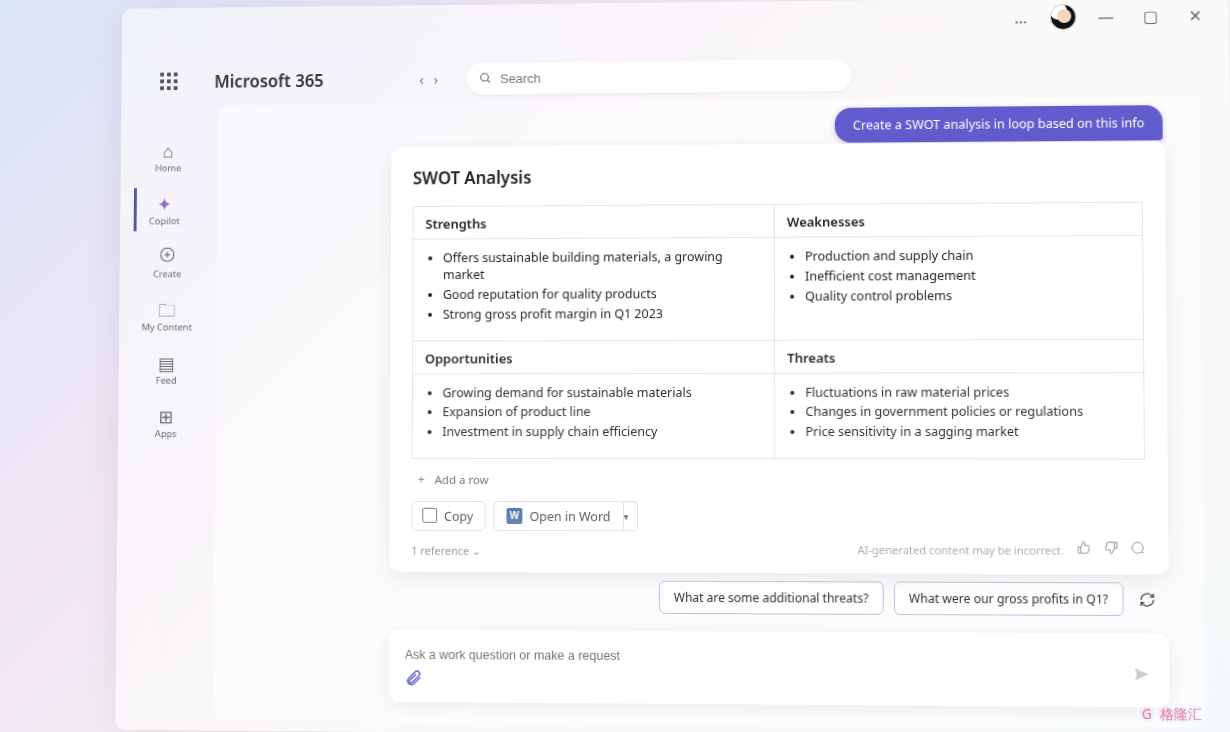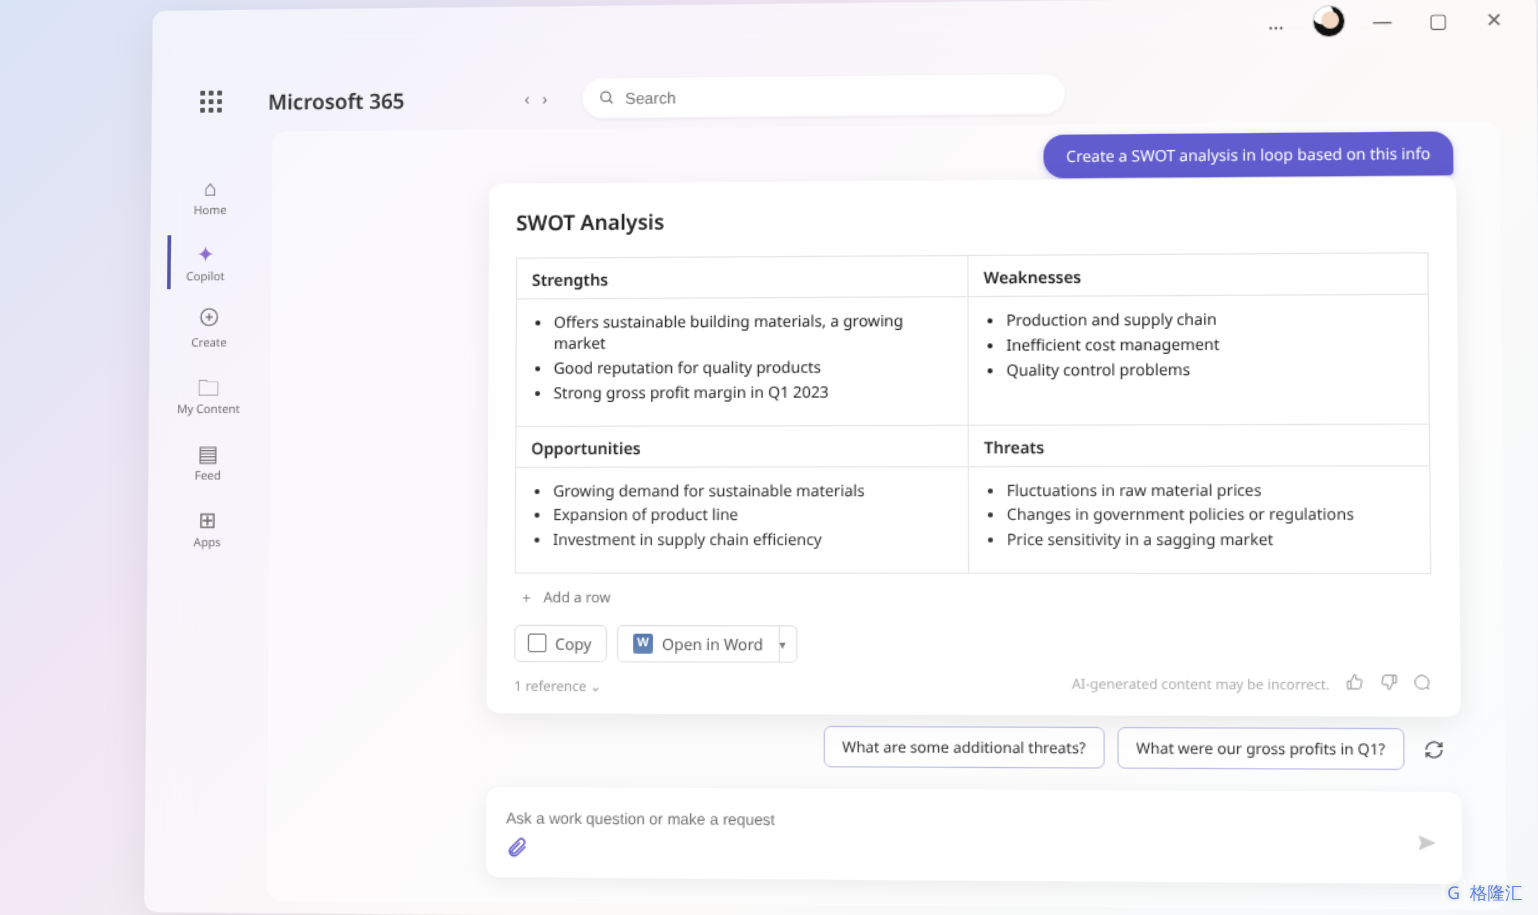--- a/index.html
+++ b/index.html
@@ -98,21 +98,21 @@
   
   .composer {
     position:absolute; left:178px; right:34px; top:530px; height:72px;
     background:#fff; border-radius:10px; box-shadow:0 4px 18px rgba(0,0,0,0.07);
     padding:12px 16px;
   }
   .composer input{ border:none; outline:none; width:90%; font-size:12.5px;}
   .composer .attach{ position:absolute; left:16px; bottom:10px; color:#625dcf; font-size:17px; cursor:pointer;}
   .composer .send{ position:absolute; right:18px; bottom:18px; color:#bbb; font-size:17px;}
   
-  .wm{position:absolute;right:12px;bottom:8px;color:#1d4ed8;opacity:0.7;font-size:14px;text-shadow:0 0 4px rgba(0,0,0,0.3);}
+  .wm{position:absolute;right:28px;bottom:8px;color:#ec4899;opacity:0.7;font-size:14px;text-shadow:0 0 4px rgba(0,0,0,0.3);}
 </style>
 </head>
 <body>
 
 <div class="app-window">
 
   <div class="titlebar">
     <span class="win-btn">…</span>
     <span class="avatar"></span>
     <span class="win-btn">—</span>

